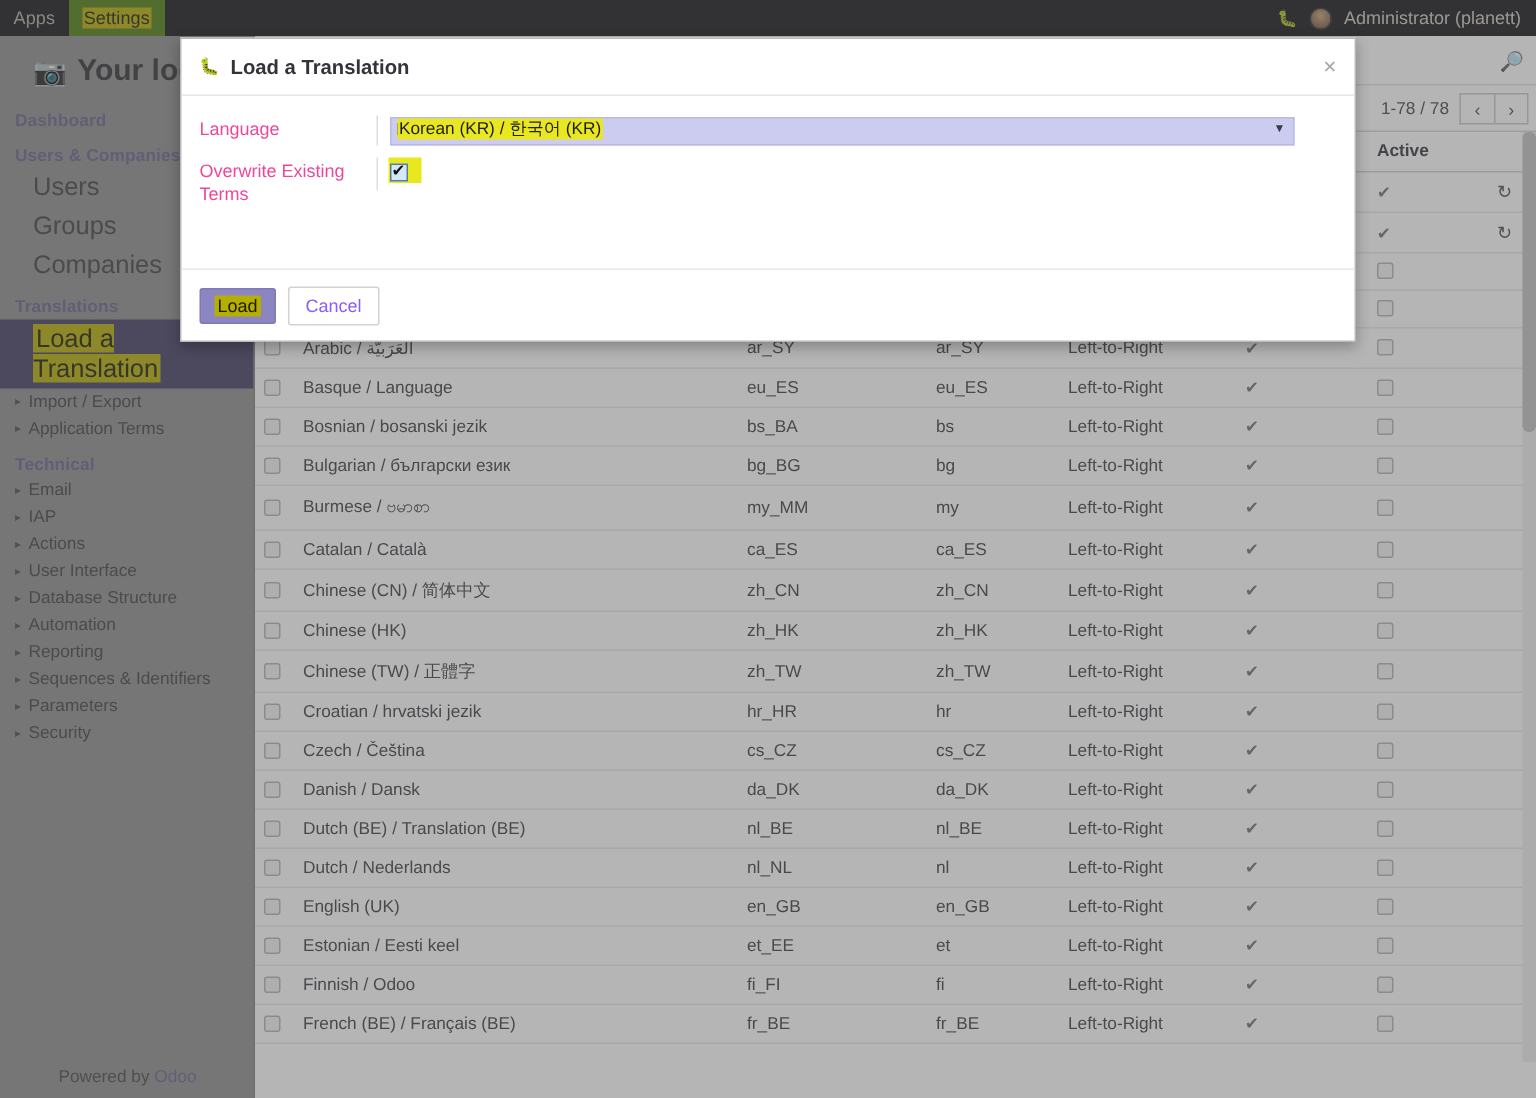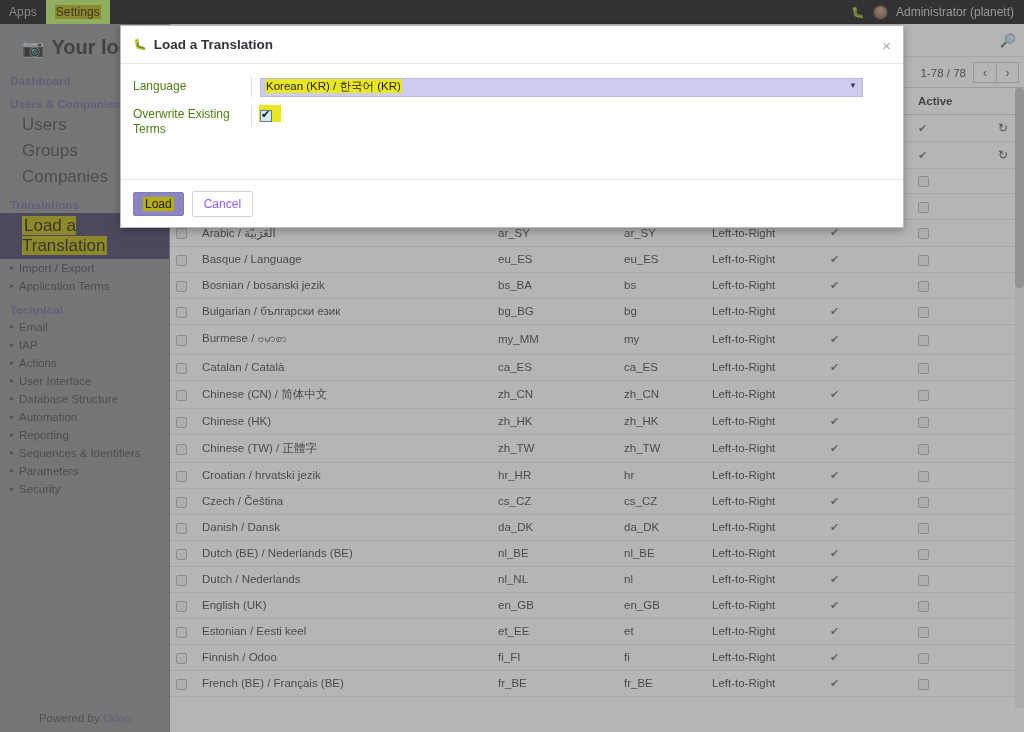--- a/index.html
+++ b/index.html
@@ -33,21 +33,21 @@
   }
   .nav-item {
     display: flex; align-items: center;
     padding: 0 9px;
     font-size: 12px;
     color: #b3aea6;
     letter-spacing: .1px;
   }
   .nav-item.active {
     color: #d8cf20;
-    background: #bef264;
+    background: #4d7c0f;
     justify-content: center;
   }
   .nav-item.active .hl { background: #b6ae00; color: #1a1a00; padding: 0 1px; }
   #navbar .spacer { flex: 1; }
   .nav-right {
     display: flex; align-items: center; gap: 8px;
     padding-right: 10px;
     font-size: 12px; color: #cfc9c1;
   }
   .nav-bug {
@@ -238,21 +238,21 @@
     padding: 13px 0 0 0;
     position: relative;
   }
   .form-row {
     display: flex; align-items: flex-start;
     padding: 0 12px 0 12px;
     margin-bottom: 8px;
   }
   .form-label {
     width: 118px;
-    font-size: 12px; color: #4d7c0f;
+    font-size: 12px; color: #ec4899;
     line-height: 15px;
     padding-top: 2px;
   }
   .form-field {
     flex: 1;
     border-left: 1px solid #dddddd;
     padding-left: 8px;
     min-height: 19px;
   }
   select.lang-select {
@@ -538,21 +538,21 @@
             <td>Danish / Dansk</td>
             <td>da_DK</td>
             <td>da_DK</td>
             <td>Left-to-Right</td>
             <td><span class="tick">✔</span></td>
             <td class="hdr-active"><span class="cb"></span></td>
             <td></td>
           </tr>
           <tr>
             <td><span class="cb"></span></td>
-            <td>Dutch (BE) / Nederlands (BE)</td>
+            <td>Dutch (BE) / Translation (BE)</td>
             <td>nl_BE</td>
             <td>nl_BE</td>
             <td>Left-to-Right</td>
             <td><span class="tick">✔</span></td>
             <td class="hdr-active"><span class="cb"></span></td>
             <td></td>
           </tr>
           <tr>
             <td><span class="cb"></span></td>
             <td>Dutch / Nederlands</td>

